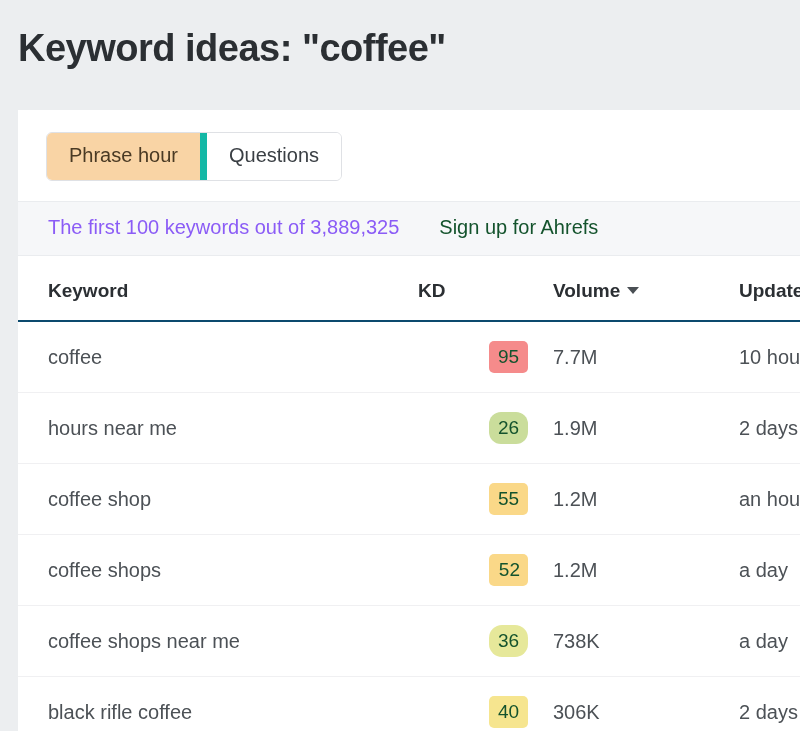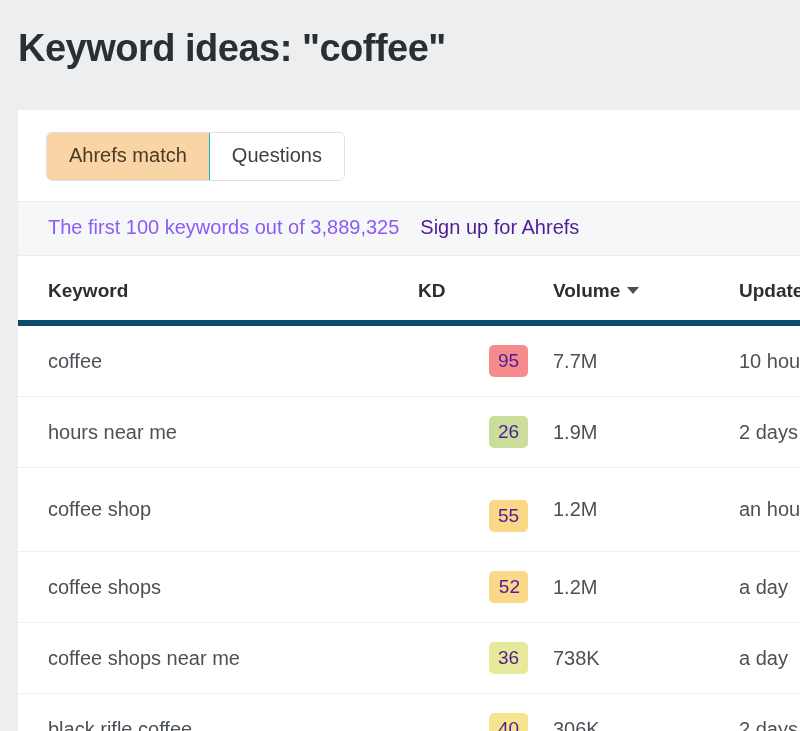--- a/index.html
+++ b/index.html
@@ -54,53 +54,53 @@
     cursor: pointer;
     white-space: nowrap;
     border: none;
     font-family: "Liberation Sans", sans-serif;
   }
   .tab.active {
     background: #f9d4a5;
     color: #4a3a24;
   }
   .tab + .tab {
-    border-left: 1px solid #14b8a6;
+    border-left: 7px solid #14b8a6;
   }
 
   
   .info-bar {
     background: #f6f7f9;
     border-top: 1px solid #eaecef;
     border-bottom: 1px solid #eaecef;
     padding: 14px 0 16px 30px;
     font-size: 20px;
     color: #5b6066;
     white-space: nowrap;
   }
   .info-bar .count-text { color: #8b5cf6; }
   .signup-link {
-    color: #4c1d95;
+    color: #14532d;
     text-decoration: none;
-    margin-left: 21px;
+    margin-left: 40px;
     cursor: pointer;
   }
 
   
   .kw-table {
     width: 100%;
     border-collapse: collapse;
     table-layout: fixed;
   }
   .kw-table th {
     font-size: 19px;
     font-weight: bold;
     color: #2b2f33;
     padding: 24px 0 18px 0;
-    border-bottom: 6px solid #0c4a6e;
+    border-bottom: 2px solid #0c4a6e;
     text-align: left;
     white-space: nowrap;
   }
   .kw-table td {
     font-size: 20px;
     color: #4c5156;
     padding: 19px 0 19px 0;
     border-bottom: 1px solid #f0f0f2;
     white-space: nowrap;
   }
@@ -122,35 +122,35 @@
     position: relative;
     top: -1px;
   }
 
   .kd-badge {
     display: inline-block;
     min-width: 23px;
     padding: 6px 8px 7px 8px;
     border-radius: 5px;
     font-size: 19px;
-    color: #4c1d95;
+    color: #14532d;
     text-align: center;
     line-height: 1;
   }
 </style>
 </head>
 <body>
 
 <h1 class="page-title">Keyword ideas: "coffee"</h1>
 
 <div class="card">
 
   <div class="tabs-bar">
     <div class="tab-group">
-      <button class="tab active">Ahrefs match</button>
+      <button class="tab active">Phrase hour</button>
       <button class="tab">Questions</button>
     </div>
   </div>
 
   <div class="info-bar">
     <span class="count-text">The first 100 keywords out of 3,889,325</span><a class="signup-link">Sign up for Ahrefs</a>
   </div>
 
   <table class="kw-table">
     <thead>
@@ -163,39 +163,39 @@
     </thead>
     <tbody>
         <tr>
           <td class="col-keyword">coffee</td>
           <td class="col-kd"><span class="kd-badge" style="background: rgb(245, 139, 139);">95</span></td>
           <td class="col-volume">7.7M</td>
           <td class="col-updated">10 hours</td>
         </tr>
         <tr>
           <td class="col-keyword">hours near me</td>
-          <td class="col-kd"><span class="kd-badge" style="background: rgb(202, 221, 155);">26</span></td>
+          <td class="col-kd"><span class="kd-badge" style="background: rgb(202, 221, 155); border-radius: 12px;">26</span></td>
           <td class="col-volume">1.9M</td>
           <td class="col-updated">2 days</td>
         </tr>
         <tr>
           <td class="col-keyword">coffee shop</td>
-          <td class="col-kd"><span class="kd-badge" style="background: rgb(250, 216, 136); margin-top: 13px;">55</span></td>
+          <td class="col-kd"><span class="kd-badge" style="background: rgb(250, 216, 136);">55</span></td>
           <td class="col-volume">1.2M</td>
           <td class="col-updated">an hour</td>
         </tr>
         <tr>
           <td class="col-keyword">coffee shops</td>
           <td class="col-kd"><span class="kd-badge" style="background: rgb(250, 216, 136); text-align: right;">52</span></td>
           <td class="col-volume">1.2M</td>
           <td class="col-updated">a day</td>
         </tr>
         <tr>
           <td class="col-keyword">coffee shops near me</td>
-          <td class="col-kd"><span class="kd-badge" style="background: rgb(230, 232, 154);">36</span></td>
+          <td class="col-kd"><span class="kd-badge" style="background: rgb(230, 232, 154); border-radius: 13px;">36</span></td>
           <td class="col-volume">738K</td>
           <td class="col-updated">a day</td>
         </tr>
         <tr>
           <td class="col-keyword">black rifle coffee</td>
           <td class="col-kd"><span class="kd-badge" style="background: rgb(246, 229, 143);">40</span></td>
           <td class="col-volume">306K</td>
           <td class="col-updated">2 days</td>
         </tr>
       </tbody>

